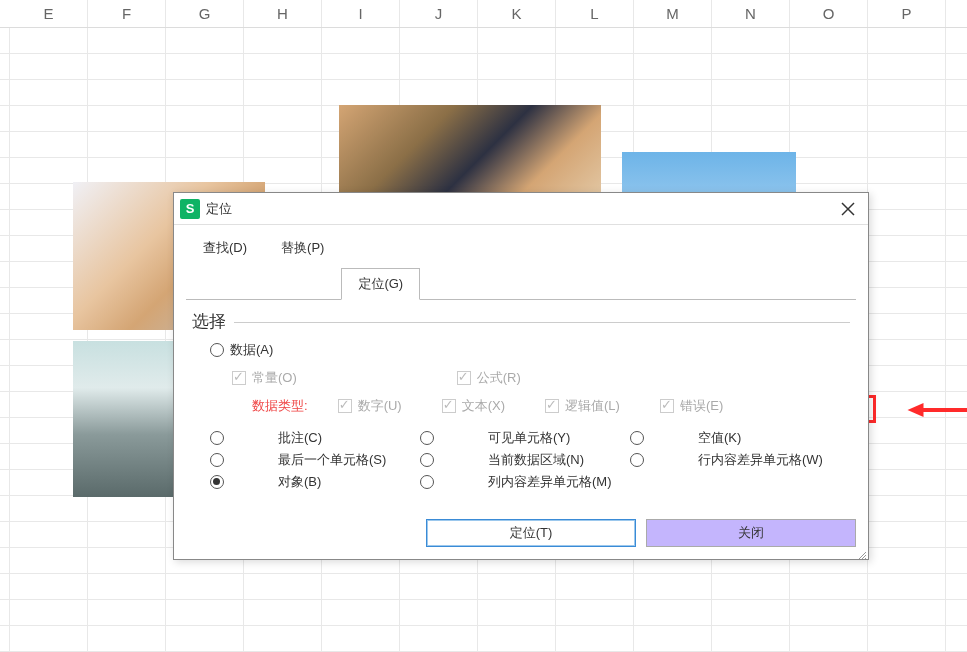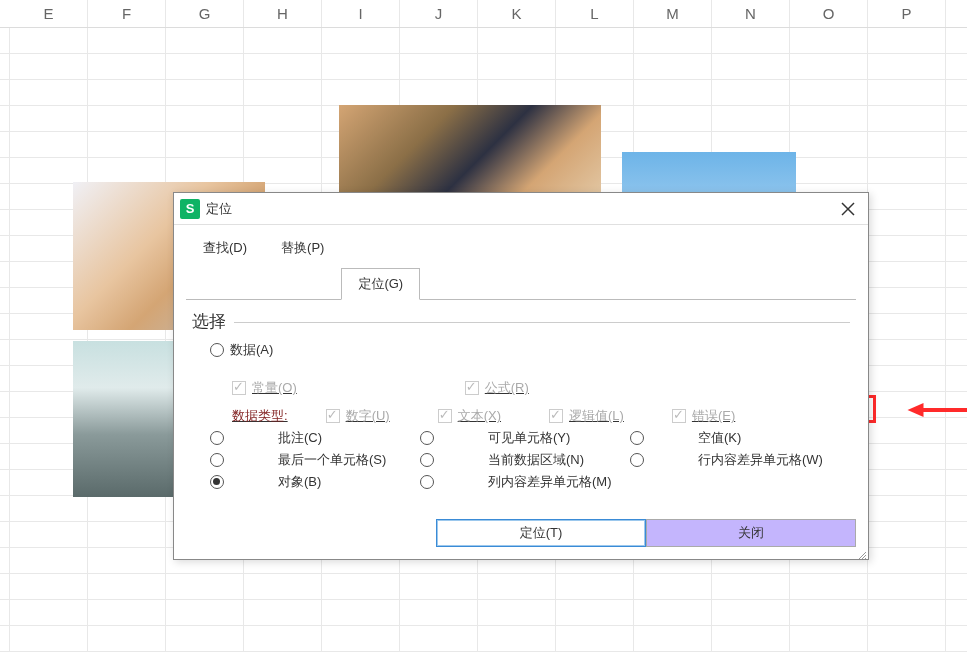--- a/index.html
+++ b/index.html
@@ -209,27 +209,26 @@
   color: #bbb;
 }
 .disabled { color: #aaa; }
 .disabled .radio-circle, .disabled .check-box { border-color: #ccc; }
 
 .sub-options {
   padding-left: 22px;
 }
 .sub-row {
   display: flex;
-  align-items: flex-end;
+  align-items: flex-start;
   min-height: 28px;
-  gap: 8px;
-  text-decoration: underline;
+  gap: 0;
 }
 .sub-row > .check { margin-right: 40px; }
-.sub-row > .label-text { margin-right: 30px; color: #7f1d1d; }
+.sub-row > .label-text { margin-right: 30px; color: #ef4444; margin-left: 20px; }
 
 .three-col {
   display: grid;
   grid-template-columns: 210px 210px 210px;
 }
 .three-col .radio { margin-bottom: 4px; gap: 48px; }
 
 .highlight-box {
   position: absolute;
   border: 3px solid #ff2a2a;
@@ -242,20 +241,21 @@
   top: 403px;
   width: 115px;
   height: 20px;
   pointer-events: none;
 }
 .arrow svg { width: 100%; height: 100%; }
 
 .dialog-footer {
   display: flex;
   justify-content: flex-end;
+  gap: 10px;
   padding: 10px 12px 12px 12px;
 }
 .btn {
   width: 210px;
   height: 28px;
   border: 1px solid #aaa;
   background: #c4b5fd;
   font-size: 13px;
   cursor: pointer;
   display: flex;

